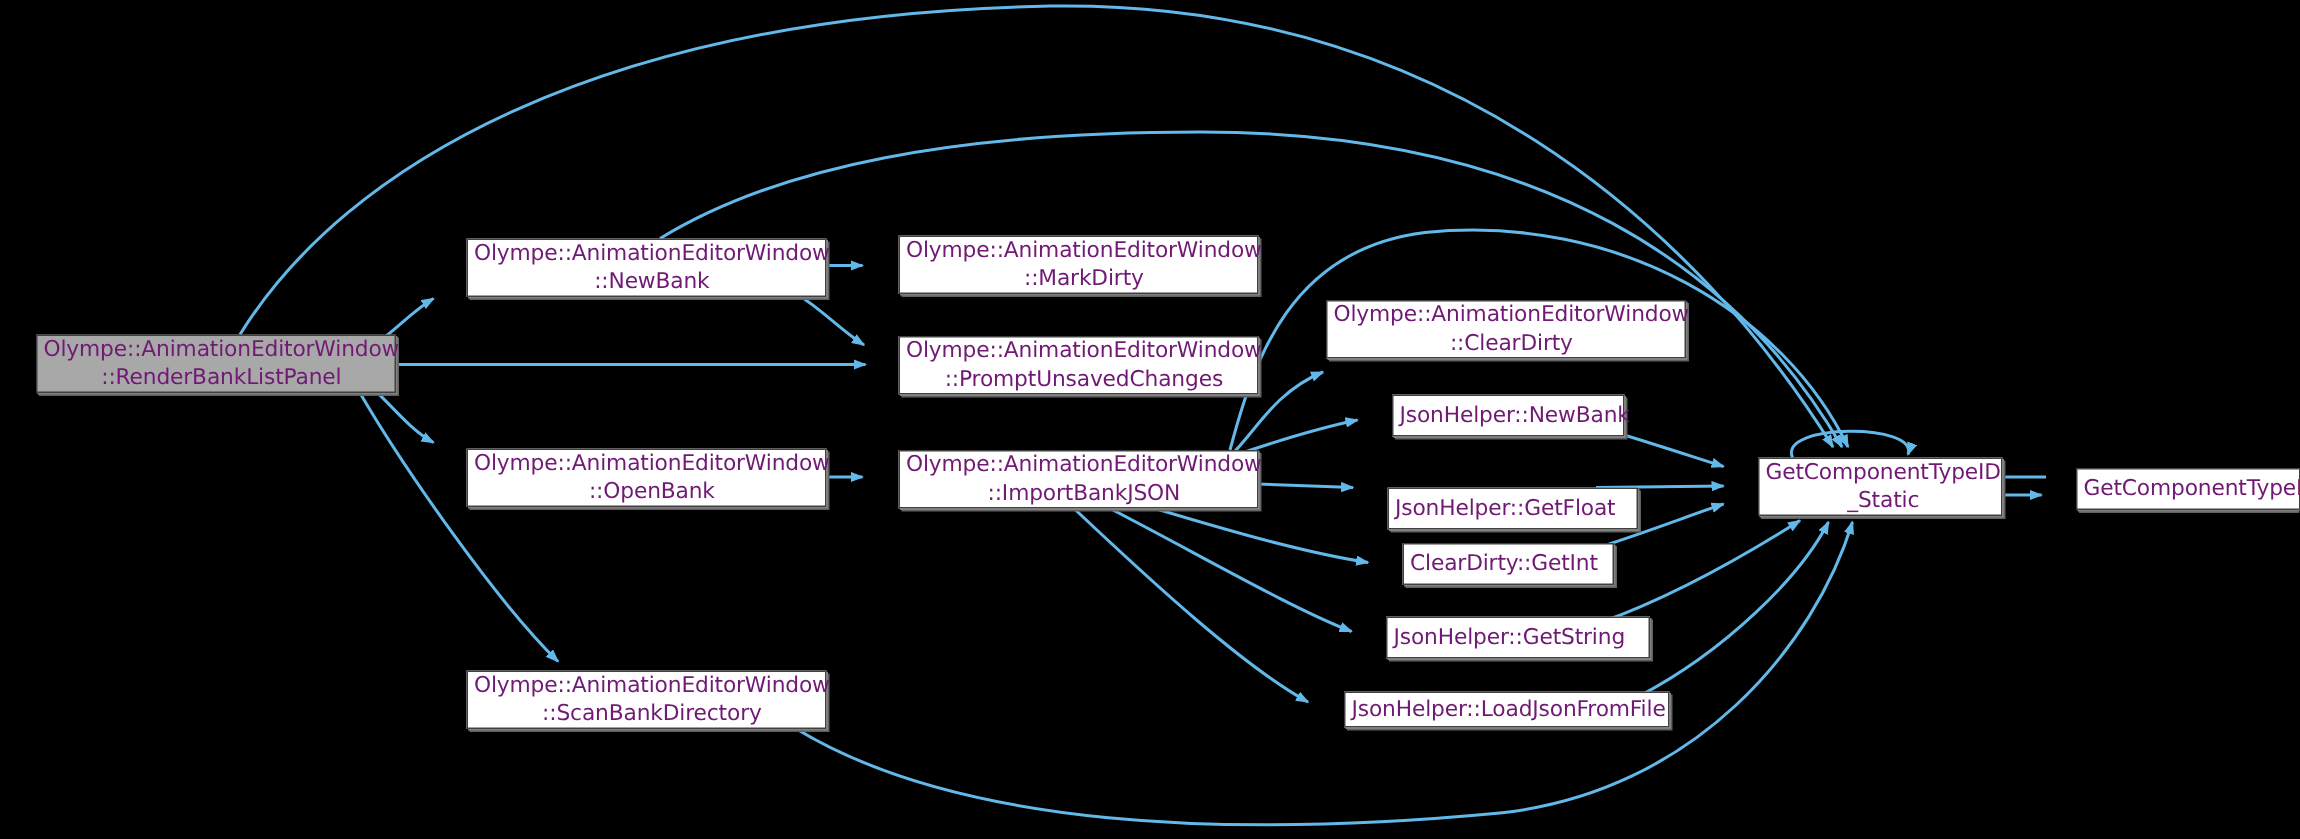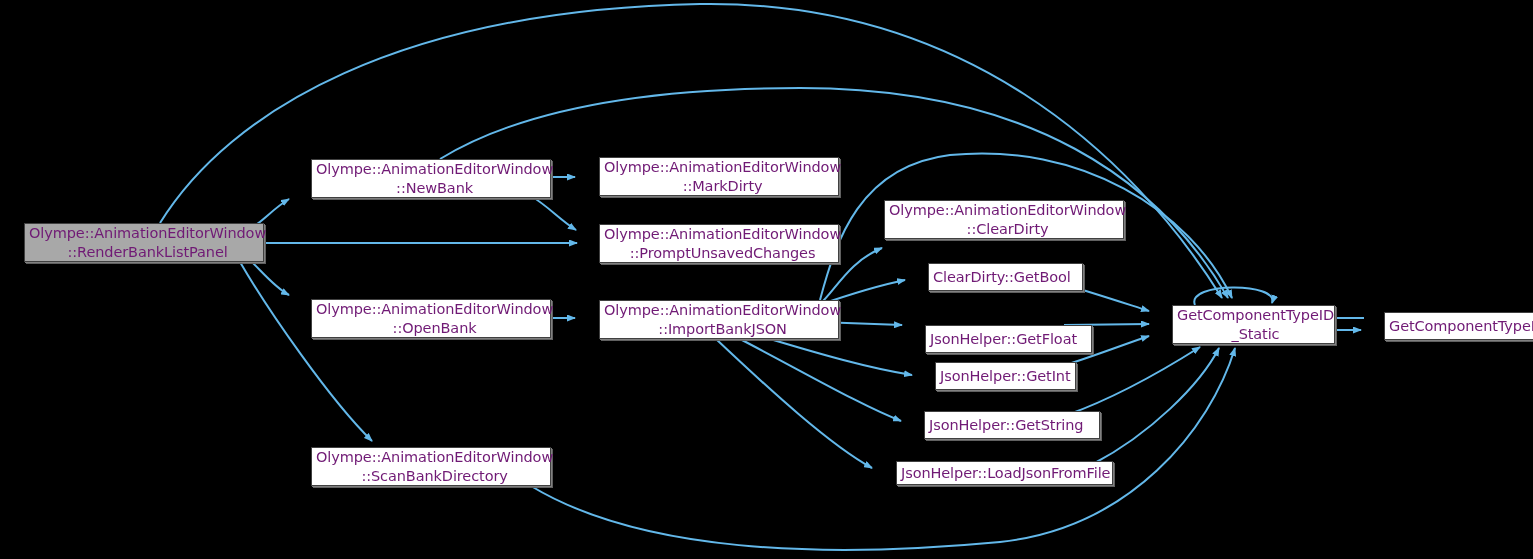--- a/index.html
+++ b/index.html
@@ -98,23 +98,23 @@
       <div class="node" style="left: 579px; top: 224px; width: 240px; height: 39px;"><span class="lbl">Olympe::AnimationEditorWindow
 ::PromptUnsavedChanges</span></div>
       <div class="node" style="left: 864px; top: 200px; width: 240px; height: 39px;"><span class="lbl">Olympe::AnimationEditorWindow
 ::ClearDirty</span></div>
       <div class="node" style="left: 291px; top: 299px; width: 240px; height: 39px;"><span class="lbl">Olympe::AnimationEditorWindow
 ::OpenBank</span></div>
       <div class="node" style="left: 579px; top: 300px; width: 240px; height: 39px;"><span class="lbl">Olympe::AnimationEditorWindow
 ::ImportBankJSON</span></div>
       <div class="node" style="left: 291px; top: 447px; width: 240px; height: 39px;"><span class="lbl">Olympe::AnimationEditorWindow
 ::ScanBankDirectory</span></div>
-      <div class="node" style="left: 908px; top: 263px; width: 155px; height: 28px;"><span class="lbl">ClearDirty::GetBool</span></div>
+      <div class="node" style="left: 908px; top: 263px; width: 155px; height: 28px;"><span class="lbl">JsonHelper::NewBank</span></div>
       <div class="node" style="left: 905px; top: 325px; width: 167px; height: 28px;"><span class="lbl">JsonHelper::GetFloat</span></div>
-      <div class="node" style="left: 915px; top: 362px; width: 141px; height: 28px;"><span class="lbl">JsonHelper::GetInt</span></div>
+      <div class="node" style="left: 915px; top: 362px; width: 141px; height: 28px;"><span class="lbl">ClearDirty::GetInt</span></div>
       <div class="node" style="left: 904px; top: 411px; width: 176px; height: 28px;"><span class="lbl">JsonHelper::GetString</span></div>
       <div class="node" style="left: 876px; top: 461px; width: 217px; height: 24px;"><span class="lbl">JsonHelper::LoadJsonFromFile</span></div>
       <div class="node" style="left: 1152px; top: 305px; width: 163px; height: 39px;"><span class="lbl">GetComponentTypeID
 _Static</span></div>
       <div class="node" style="left: 1364px; top: 312px; width: 163px; height: 28px;"><span class="lbl">GetComponentTypeID</span></div>
     </div>
 
 </div>
 
 </body></html>

